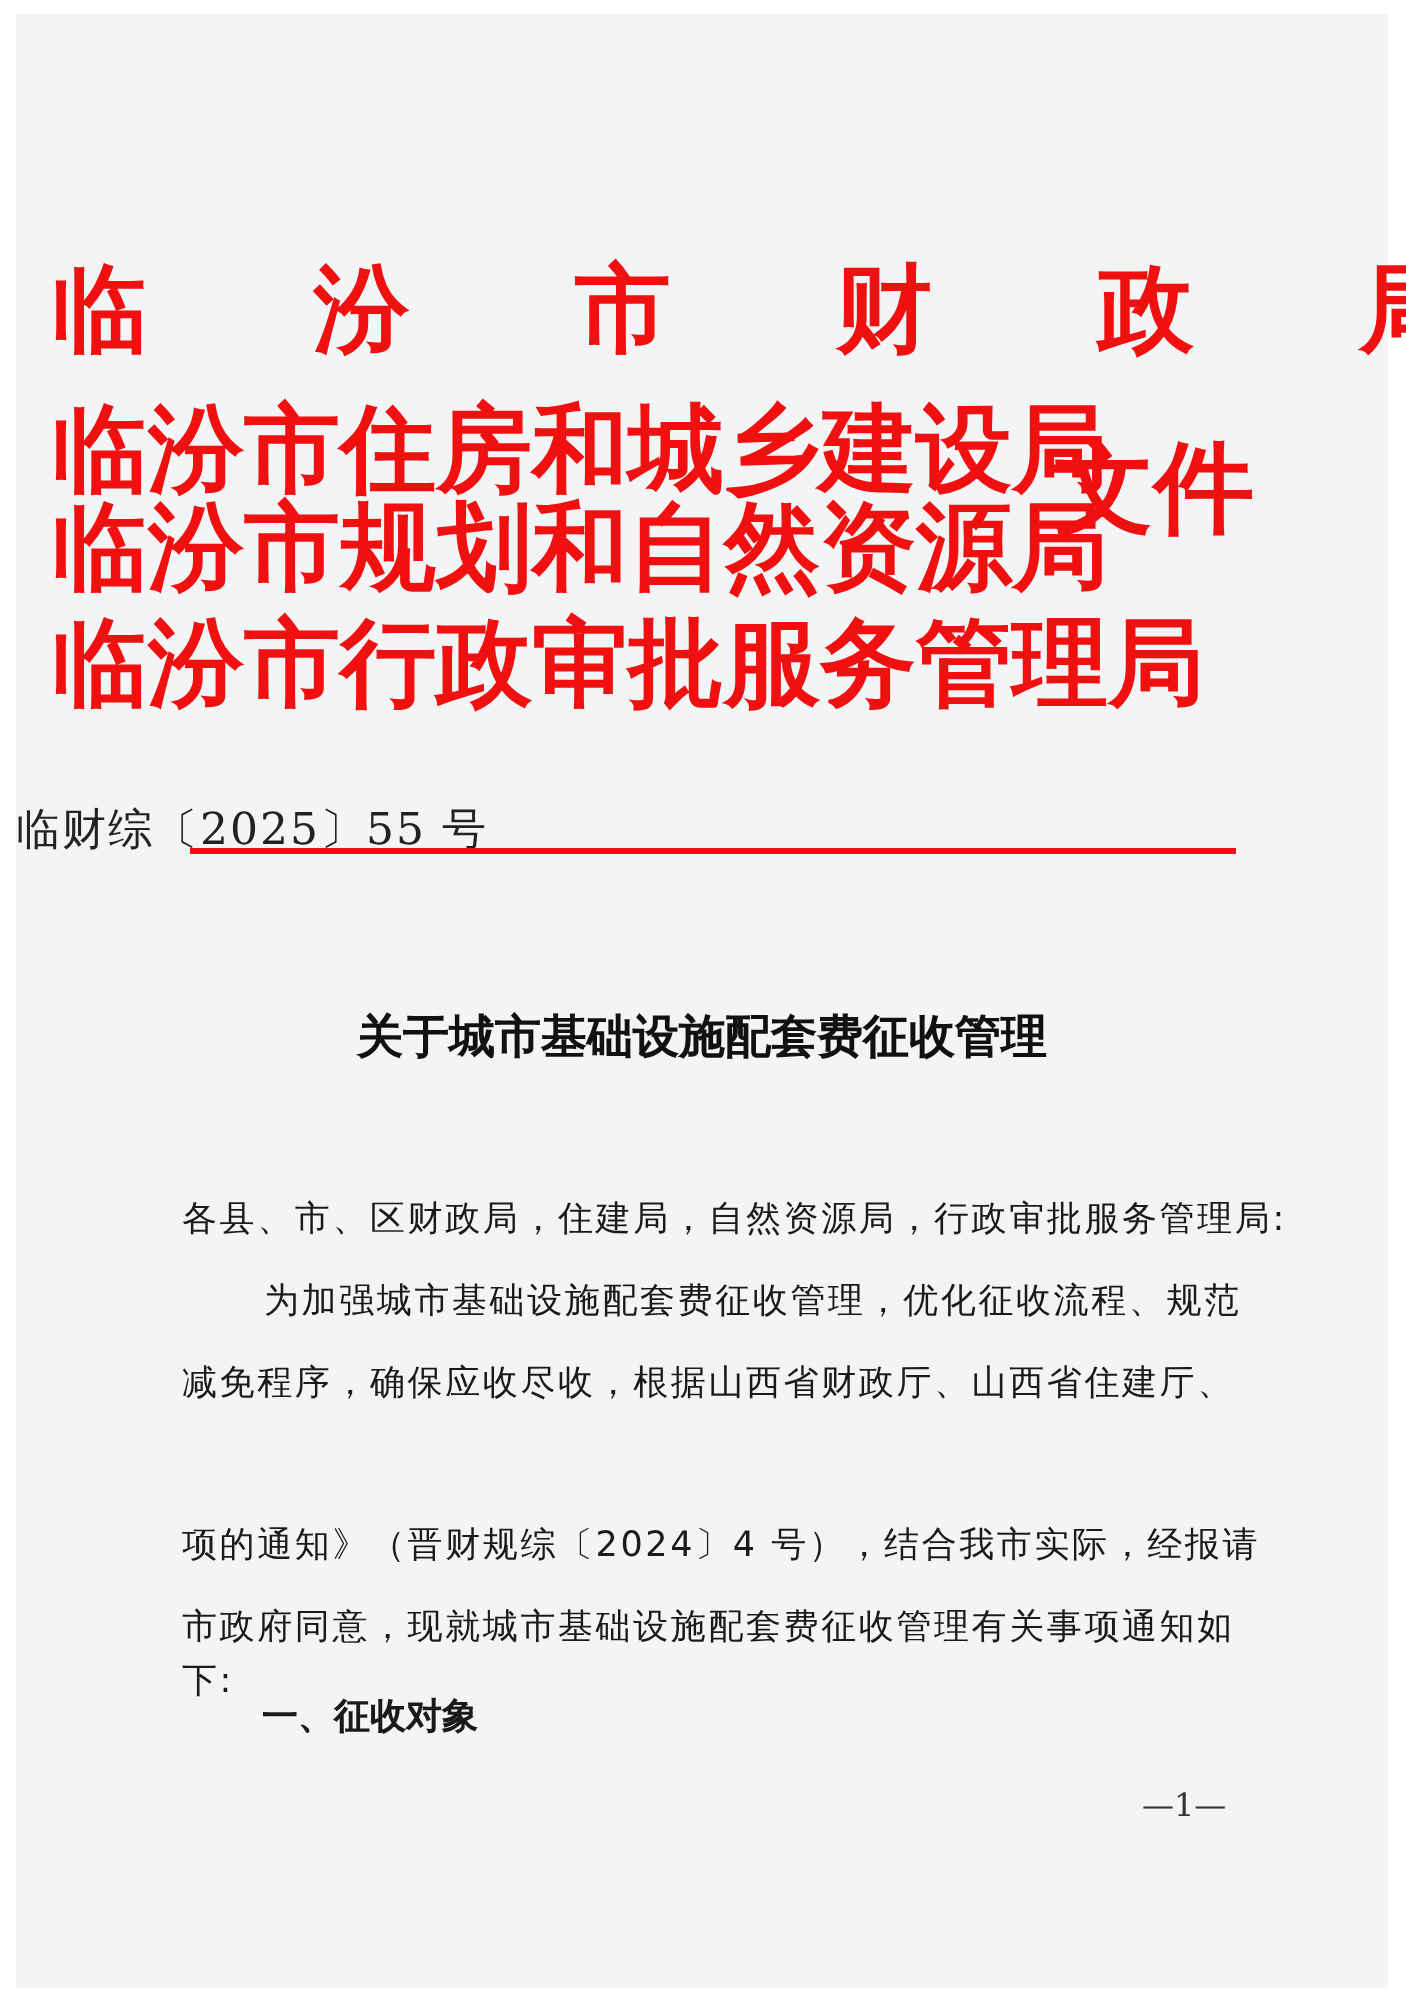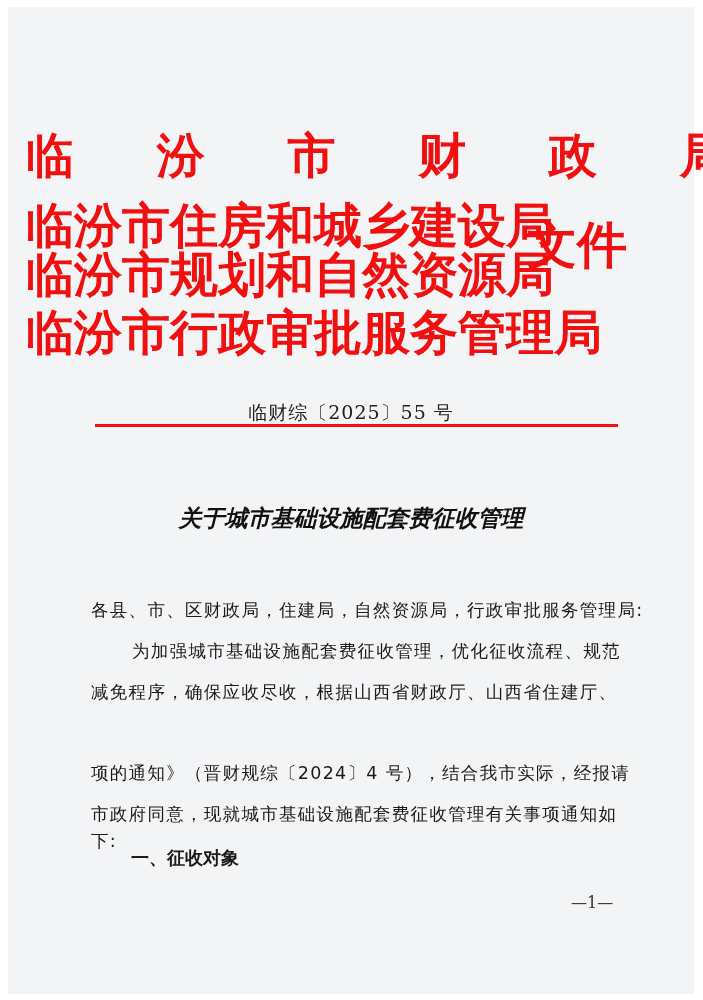--- a/index.html
+++ b/index.html
@@ -19,32 +19,32 @@
     #h1 { top: 121px; letter-spacing: 33px; }
     #h2 { top: 191px; letter-spacing: 0px; }
     #h3 { top: 240px; letter-spacing: 0px; }
     #h4 { top: 298px; letter-spacing: 0px; }
     #wenjian {
       position: absolute; left: 519px; top: 214px;
       font-family: Liberation Mono, monospace; font-weight: bold;
       font-size: 50px; line-height: 56px; color: #f01010; white-space: nowrap;
     }
     #docno {
-      position: absolute; left: 0; width: 686px; top: 393px; text-align: center;
-      font-family: "DejaVu Serif", serif; font-size: 19px; color: #222;
+      position: absolute; left: 0; width: 686px; top: 393px; text-align: left;
+      font-family: "DejaVu Serif", serif; font-size: 22px; color: #222;
       letter-spacing: 1px;
     }
     #redrule {
       position: absolute; left: 87px; top: 417px; width: 523px; height: 3px;
       background: #ee1111;
     }
     .title {
       position: absolute; left: 0; width: 686px; text-align: center;
       font-family: "DejaVu Serif", serif; font-weight: bold;
-      font-size: 23px; color: #111; white-space: nowrap; font-style: italic;
+      font-size: 23px; color: #111; white-space: nowrap;
     }
     #t1 { top: 496px; }
     #t2 { top: 530px; }
     .body-line {
       position: absolute; left: 83px; width: 540px; white-space: nowrap;
       font-family: "DejaVu Sans", sans-serif; font-size: 17.5px; color: #1a1a1a;
       letter-spacing: 1.3px; line-height: 22px;
     }
     .indent { left: 124px; }
     #section1 {

